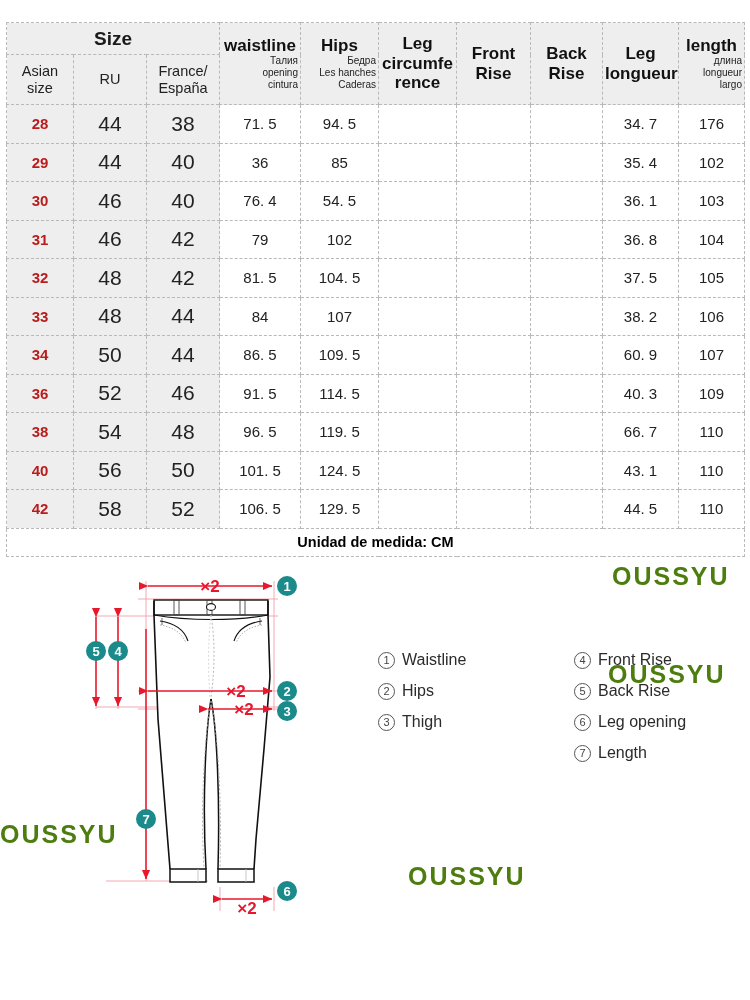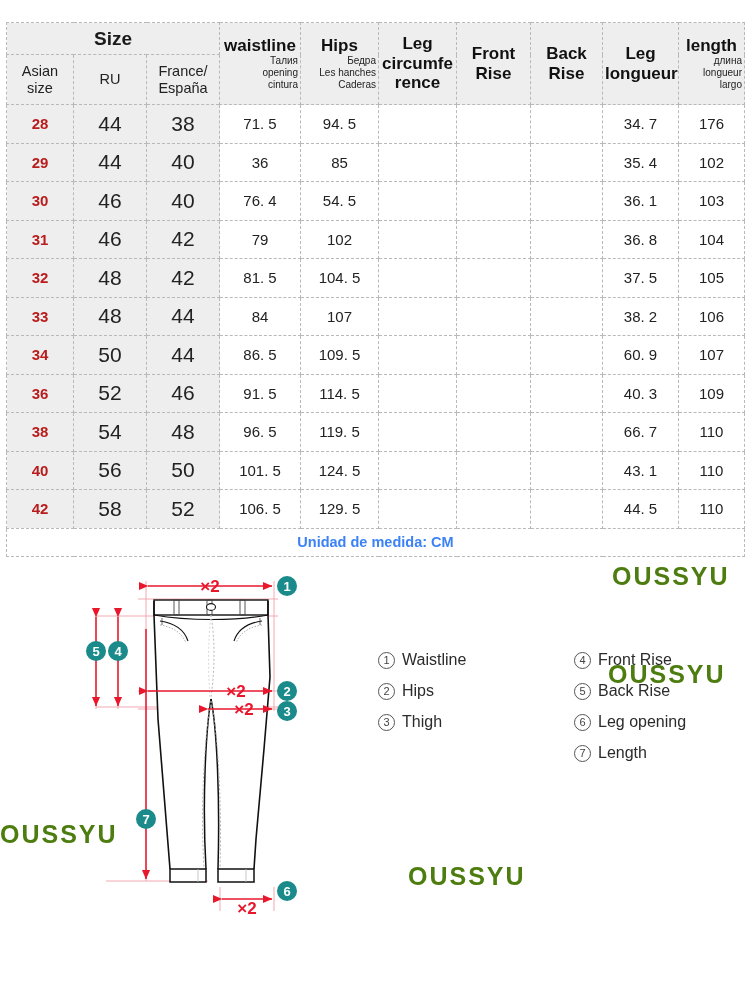--- a/index.html
+++ b/index.html
@@ -75,21 +75,21 @@
 
   .unit-row td {
     border:none;
     border-top:1px dashed #b9b9b9;
     border-bottom:1px dashed #b9b9b9;
     background:#ffffff !important;
     text-align:left;
     padding:5px 0 5px 14px;
     font-size:14.5px;
     font-weight:700;
-    color:#3b82f6;
+    color:#000000;
     height:28px;
   }
 
   
   .lower {
     position:relative;
     z-index:2;
     height:388px;
     margin-top:6px;
   }

